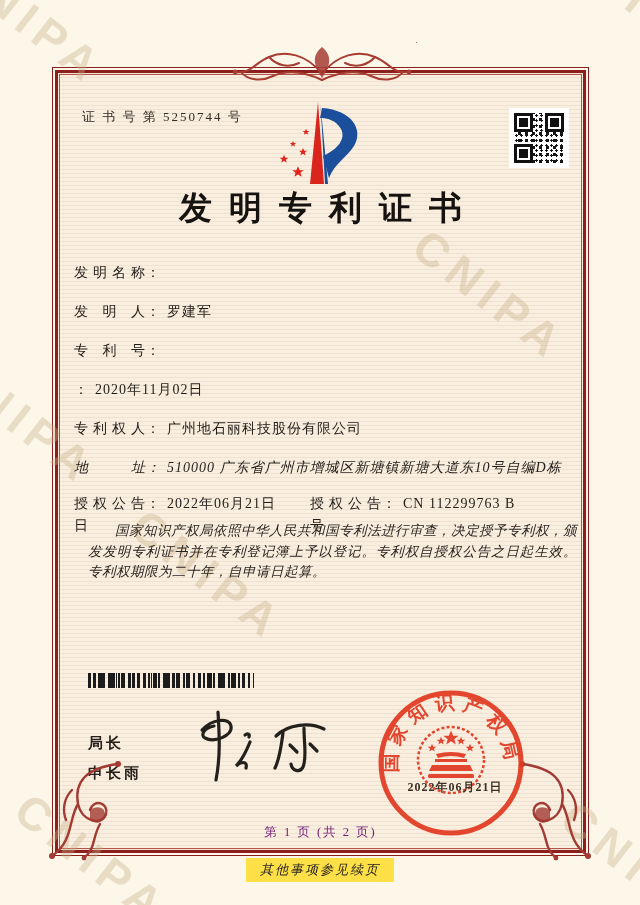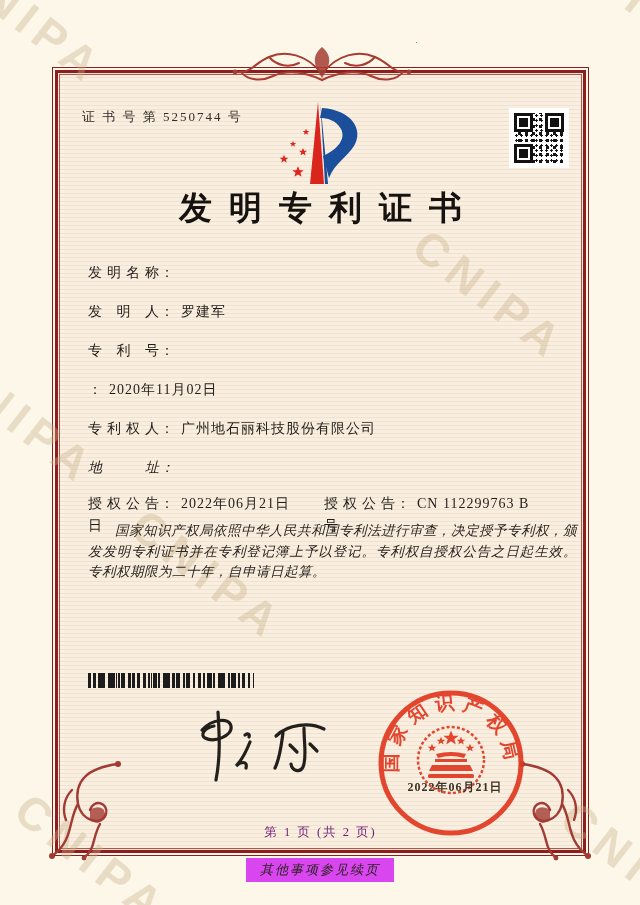--- a/index.html
+++ b/index.html
@@ -41,21 +41,21 @@
       radial-gradient(#161616 36%, transparent 40%),
       radial-gradient(#161616 30%, transparent 34%);
     background-size:5px 5px, 7px 7px;
     background-position:0 0, 2px 3px;
   }
   .finder{position:absolute; width:13px; height:13px; background:#fff; border:3px solid #111;}
   .finder::after{content:""; position:absolute; inset:2px; background:#111;}
   .f-tl{left:2px; top:2px;} .f-tr{right:2px; top:2px;} .f-bl{left:2px; bottom:2px;}
   .title-wrap{position:absolute; left:55px; right:54px; top:186px; text-align:center;}
   .title{font-size:33px; font-weight:bold; letter-spacing:17px; margin-right:-17px; color:#15120f;}
-  .fields{position:absolute; left:88px; top:262px; width:492px; font-size:14px; letter-spacing:1px;}
+  .fields{position:absolute; left:74px; top:262px; width:492px; font-size:14px; letter-spacing:1px;}
   .frow{display:flex; align-items:flex-start; line-height:22px; margin-bottom:17px;}
   .frow.tight{margin-bottom:0;font-style:italic;}
   .flabel{display:inline-block; width:72px; text-align:justify; text-align-last:justify; flex:none;}
   .fcolon{flex:none; margin-right:6px;}
   .fvalue{flex:1 1 auto;}
   .grow2{margin-left:17px; display:flex;}
   .paras{
     position:absolute; left:88px; top:521px; width:489px;
     font-size:13.5px; font-style:italic; line-height:20.5px; letter-spacing:0.5px; color:#2a2420;
     text-align:justify;
@@ -71,21 +71,21 @@
   .signer{position:absolute; left:88px; top:728px; font-family:"Liberation Sans","DejaVu Sans",sans-serif;
     font-weight:bold; font-size:15px; letter-spacing:3px; color:#26211c; line-height:30px;}
   .signature{position:absolute; left:188px; top:700px;}
   .seal{position:absolute; left:376px; top:688px; width:150px; height:150px; z-index:5; opacity:0.93;}
   .seal-date{
     position:absolute; left:395px; top:779px; width:120px; z-index:6;
     font-size:12px; font-weight:bold; letter-spacing:1px; color:#3d3026; text-align:center;
   }
   .page-no{position:absolute; left:55px; right:54px; top:824px; text-align:center; font-size:12.5px; letter-spacing:2px; color:#701a75;}
   .note-wrap{position:absolute; left:0; right:0; top:858px; text-align:center; z-index:3;}
-  .note{display:inline-block; background:#d946ef; padding:3px 14px; font-size:13px; font-style:italic; letter-spacing:2px; color:#2a2420;}
+  .note{display:inline-block; background:#fde047; padding:3px 14px; font-size:13px; font-style:italic; letter-spacing:2px; color:#2a2420;}
 </style>
 </head>
 <body>
 
 <div class="page">
 
   <div class="wm" style="left:-62px; top:-8px;">CNIPA</div>
   <div class="wm" style="left:548px; top:-28px;">CNIPA</div>
   <div class="wm" style="left:400px; top:268px;">CNIPA</div>
   <div class="wm" style="left:-70px; top:392px;">CNIPA</div>
@@ -185,39 +185,44 @@
         <span class="fvalue">2020年11月02日</span>
       </div>
       <div class="frow">
         <span class="flabel">专利权人</span>
           <span class="fcolon">：</span>
         <span class="fvalue">广州地石丽科技股份有限公司</span>
       </div>
       <div class="frow tight">
         <span class="flabel">地址</span>
           <span class="fcolon">：</span>
+        <span class="fvalue">510000 广东省广州市增城区新塘镇新塘大道东10号自编D栋</span>
       </div>
       <div class="frow" style="margin-top:14px;">
         <span class="flabel">授权公告日</span>
           <span class="fcolon">：</span>
         <span style="flex:none; width:126px;">2022年06月21日</span>
         <span class="grow2">
           <span class="flabel">授权公告号</span>
             <span class="fcolon">：</span>
           <span>CN 112299763 B</span>
         </span>
       </div>
     </div>
 
     <div class="paras">
       <p>国家知识产权局依照中华人民共和国专利法进行审查，决定授予专利权，颁发发明专利证书并在专利登记簿上予以登记。专利权自授权公告之日起生效。专利权期限为二十年，自申请日起算。</p>
     </div>
 
     <div class="barcode"></div>
 
+    <div class="signer">
+      <div>局长</div>
+      <div>申长雨</div>
+    </div>
 
     <svg class="signature" width="160" height="92" viewBox="0 0 160 92">
       <g fill="none" stroke="#23201c" stroke-width="3.2" stroke-linecap="round">
         <path d="M14,30 C24,19 41,17 43,26 C45,36 26,43 17,38 C12,35 16,28 26,26"></path>
         <path d="M30,12 C31,30 33,54 28,80"></path>
         <path d="M57,35 C60,33 62,34 61,37"></path>
         <path d="M62,42 C58,52 54,60 48,66 C52,62 60,60 58,68"></path>
         <path d="M88,36 C100,24 122,22 136,29"></path>
         <path d="M95,33 C93,47 92,58 87,68"></path>
         <path d="M116,28 C116,44 119,58 115,67 C112,73 104,71 103,64"></path>

